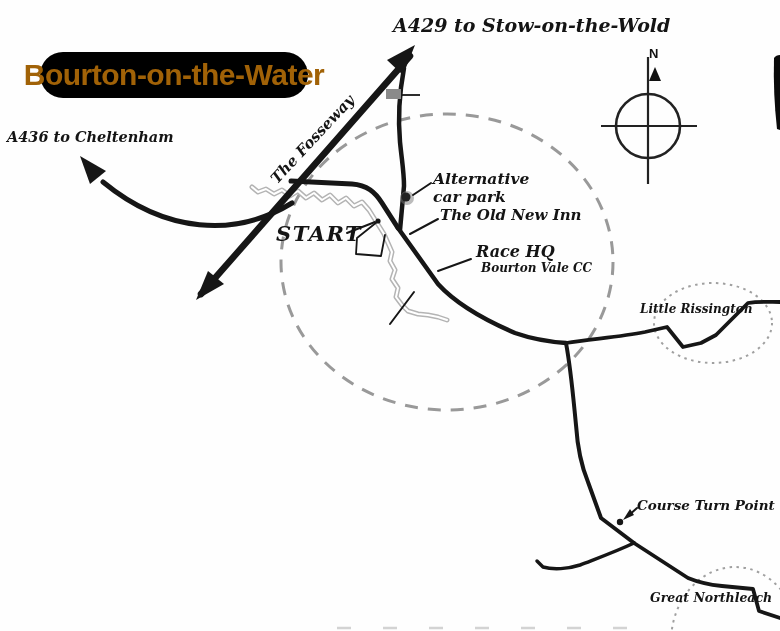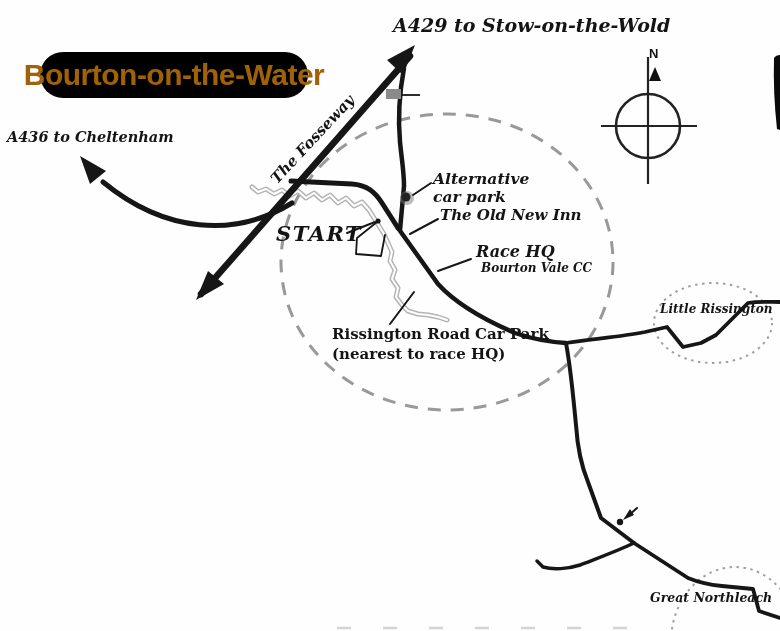--- a/index.html
+++ b/index.html
@@ -133,25 +133,22 @@
   </div>
 
   <div class="lbl" style="left:276px;top:222px;font-size:21px;letter-spacing:1.5px;">START</div>
 
   <div class="lbl" style="left:440px;top:207px;font-size:15px;">The Old New Inn</div>
 
   <div class="lbl" style="left:476px;top:243px;font-size:16px;">Race HQ</div>
   <div class="lbl" style="left:473px;top:262px;font-size:12px;margin-left:8px;">Bourton Vale CC</div>
 
 
-  <div class="lbl upright" style="left:332px;top:325px;font-size:15px;line-height:19.5px;">
-    <span class="ln">Rissington Road Car Park</span>
-    <span class="ln">(nearest to race HQ)</span>
-  </div>
 
-  <div class="lbl" style="left:640px;top:303px;font-size:12px;margin-left:20px;">Little Rissington</div>
+  <div class="lbl" style="left:640px;top:303px;font-size:12px;">Little Rissington</div>
 
+  <div class="lbl" style="left:637px;top:498px;font-size:13.5px;">Course Turn Point</div>
 
   <div class="lbl" style="left:650px;top:591px;font-size:12.5px;">Great Northleach</div>
 
   <div id="compass-n">N</div>
 
 </div>
 
 </body></html>

